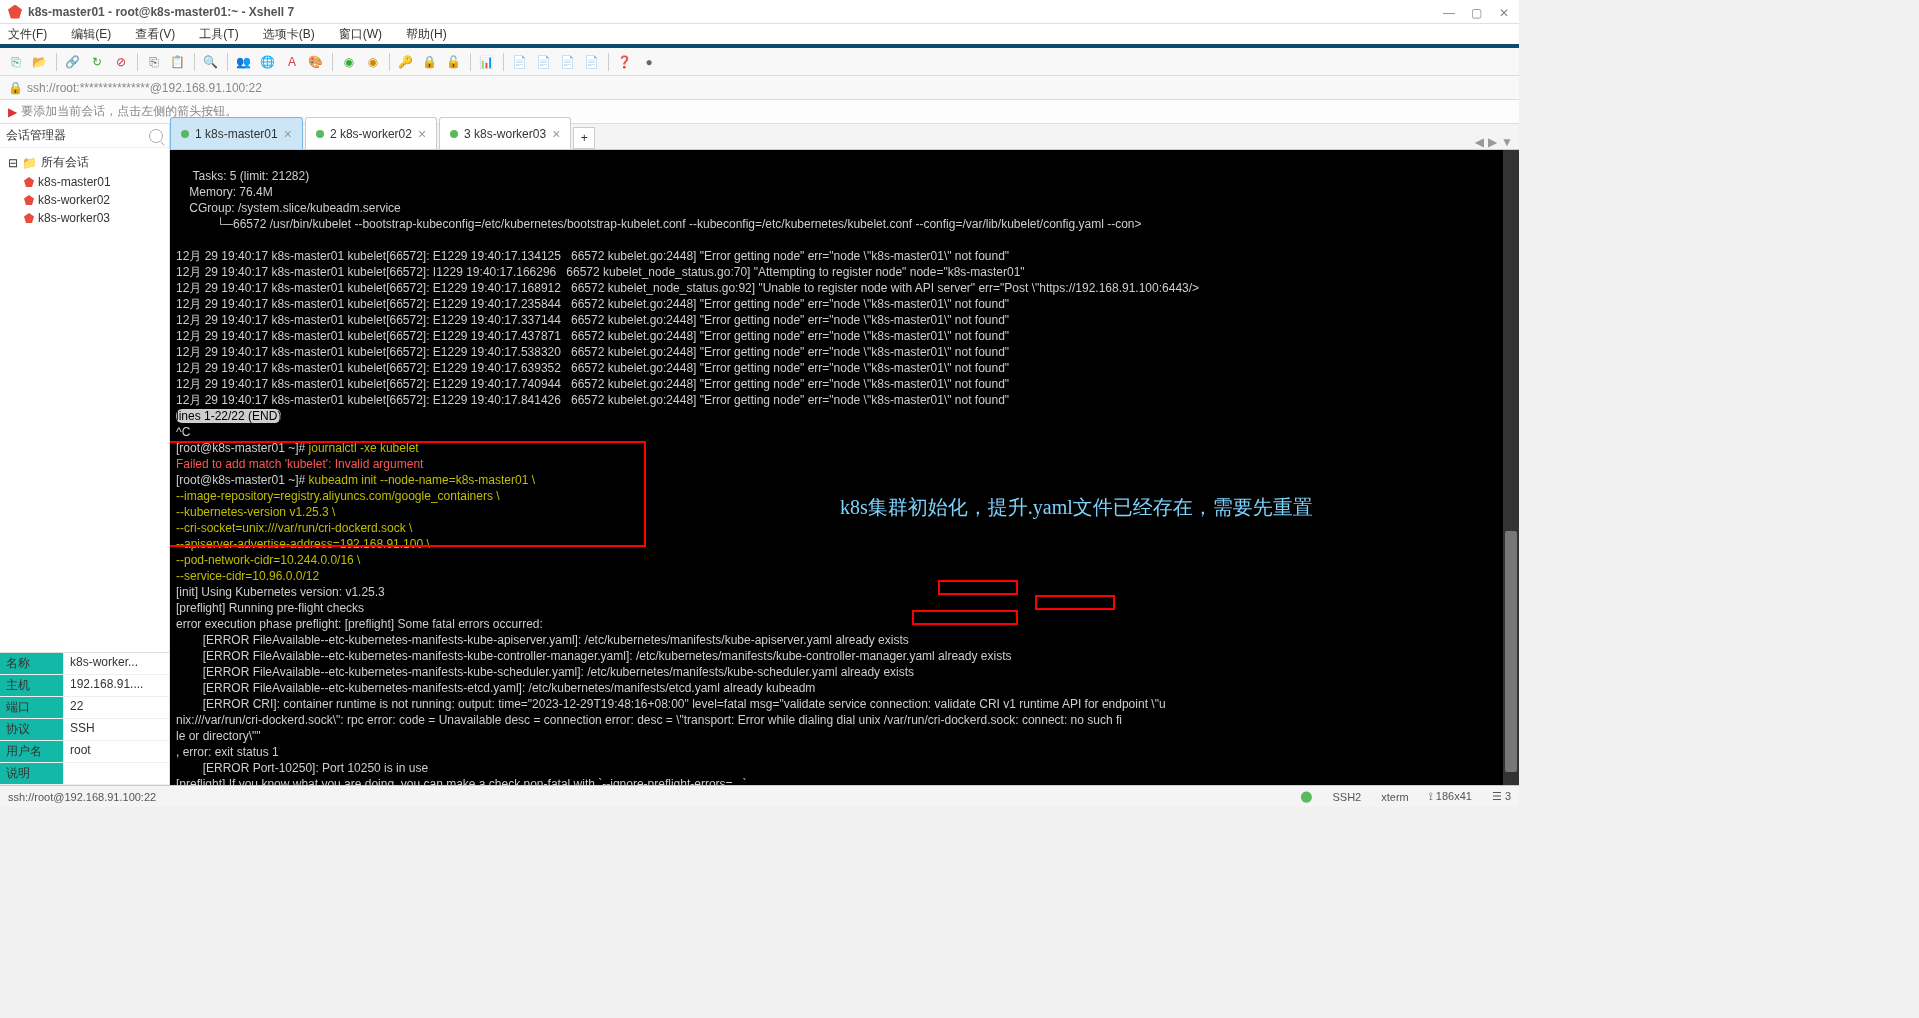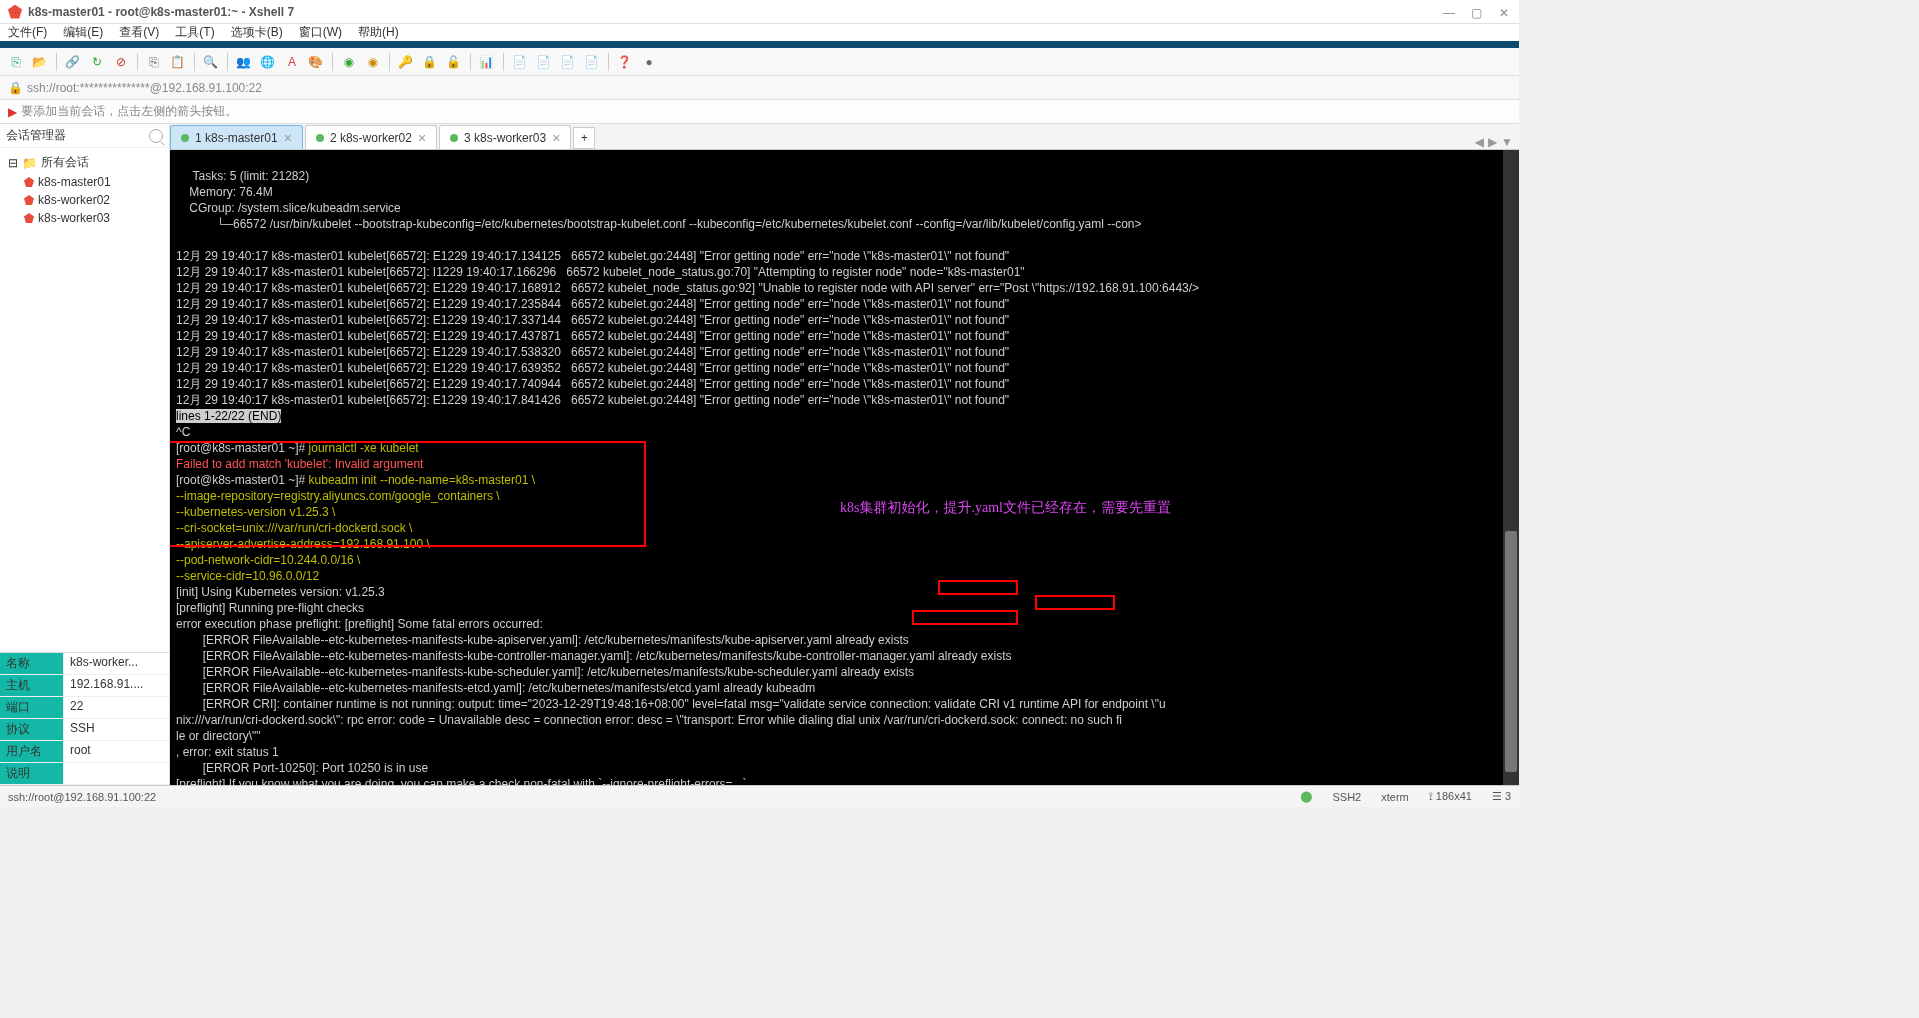--- a/index.html
+++ b/index.html
@@ -2,21 +2,21 @@
 <html><head>
 <meta charset="utf-8">
 <style>
 * { margin: 0; padding: 0; box-sizing: border-box; font-family: "Microsoft YaHei", Arial, sans-serif; }
 body { background: #f0f0f0; font-size: 12px; color: #333; overflow: hidden; width: 1519px; height: 807px; }
 .titlebar { height: 24px; background: #fff; display: flex; align-items: center; padding: 0 8px; border-bottom: 1px solid #e0e0e0; }
 .titlebar .icon { width: 14px; height: 14px; background: #e74c3c; clip-path: polygon(50% 0, 100% 35%, 80% 100%, 20% 100%, 0 35%); margin-right: 6px; }
 .titlebar .title { flex: 1; color: #555; font-weight: bold; }
 .winbtns { display: flex; gap: 16px; }
 .winbtn { width: 12px; height: 12px; cursor: pointer; color: #888; }
-.menubar { height: 24px; background: #fff; display: flex; align-items: center; padding: 0 8px; gap: 16px; border-bottom: 7px solid #0c4a6e; }
+.menubar { height: 24px; background: #fff; display: flex; align-items: center; padding: 0 8px; gap: 24px; border-bottom: 4px solid #0c4a6e; }
 .menubar span { cursor: pointer; }
 .toolbar { height: 28px; background: #f8f8f8; display: flex; align-items: center; padding: 0 8px; gap: 8px; border-bottom: 1px solid #ddd; }
 .tbtn { width: 16px; height: 16px; display: inline-flex; align-items: center; justify-content: center; cursor: pointer; color: #666; }
 .tsep { width: 1px; height: 18px; background: #ccc; }
 .addrbar { height: 24px; background: #f8f8f8; display: flex; align-items: center; padding: 0 8px; border-bottom: 1px solid #ddd; color: #888; }
 .addrbar .lock { color: #d4a84b; margin-right: 4px; }
 .hintbar { height: 24px; background: #fdfdfd; display: flex; align-items: center; padding: 0 8px; border-bottom: 1px solid #ddd; color: #888; }
 .hintbar .flag { color: #d33; margin-right: 4px; }
 .main { display: flex; height: calc(100% - 24px - 24px - 28px - 24px - 24px - 22px); }
 .sidebar { width: 170px; background: #fff; border-right: 1px solid #ddd; display: flex; flex-direction: column; }
@@ -27,31 +27,31 @@
 .treenode { display: flex; align-items: center; padding: 2px 8px; cursor: pointer; gap: 4px; }
 .treenode.child { padding-left: 24px; }
 .folder { color: #f4c430; }
 .hosticon { width: 10px; height: 10px; background: #e74c3c; clip-path: polygon(50% 0, 100% 35%, 80% 100%, 20% 100%, 0 35%); }
 .props { border-top: 1px solid #ddd; }
 .proprow { display: flex; border-bottom: 1px solid #eee; }
 .proprow .k { width: 64px; padding: 2px 6px; background: #14b8a6; border-right: 1px solid #eee; }
 .proprow .v { flex: 1; padding: 2px 6px; overflow: hidden; text-overflow: ellipsis; white-space: nowrap; }
 .content { flex: 1; display: flex; flex-direction: column; background: #fff; }
 .tabs { height: 26px; background: #f4f4f4; display: flex; align-items: flex-end; border-bottom: 1px solid #ccc; }
-.tab { height: 24px; padding: 0 10px; display: flex; align-items: center; gap: 6px; border: 1px solid #ccc; border-bottom: none; margin-right: 2px; background: #fff; cursor: pointer; border-radius: 3px 3px 0 0; }
+.tab { height: 32px; padding: 0 10px; display: flex; align-items: center; gap: 6px; border: 1px solid #ccc; border-bottom: none; margin-right: 2px; background: #fff; cursor: pointer; border-radius: 3px 3px 0 0; }
 .tab.active { background: #cde6f7; border-color: #7cb6e0; }
 .tab .dot { width: 8px; height: 8px; border-radius: 50%; background: #5cb85c; }
 .tab .close { color: #999; font-size: 14px; }
 .tabadd { width: 22px; height: 22px; display: flex; align-items: center; justify-content: center; border: 1px solid #ccc; background: #fff; cursor: pointer; }
 .navbtns { margin-left: auto; display: flex; gap: 4px; padding-right: 6px; color: #999; }
 .terminal { flex: 1; background: #000; color: #cecece; font-family: "Consolas", "Courier New", monospace; font-size: 12px; line-height: 15px; padding: 4px 6px; overflow: auto; white-space: pre; position: relative; }
-.terminal .hl { background: #cecece; color: #000; }
+.terminal .hl { background: #cecece; color: #000; border-radius: 6px; }
 .terminal .red { color: #ff5555; }
 .terminal .yel { color: #bfbf00; }
-.terminal .annot { position: absolute; color: #d946ef; font-family: "Microsoft YaHei"; font-size: 14px; border: none; }
+.terminal .annot { position: absolute; color: #7dd3fc; font-family: "Microsoft YaHei"; font-size: 20px; border: none; }
 .terminal .redbox { position: absolute; border: 2px solid #f00; }
 .scrollbar { position: absolute; right: 0; top: 0; width: 16px; height: 100%; background: #333; }
 .scrollbar .thumb { position: absolute; right: 2px; width: 12px; background: #777; border-radius: 2px; }
 .statusbar { height: 22px; background: #f4f4f4; border-top: 1px solid #ccc; display: flex; align-items: center; padding: 0 8px; gap: 20px; font-size: 11px; color: #555; }
 .statusbar .sp { flex: 1; }
 .green { color: #5cb85c; }
 </style>
 </head>
 <body>
 

